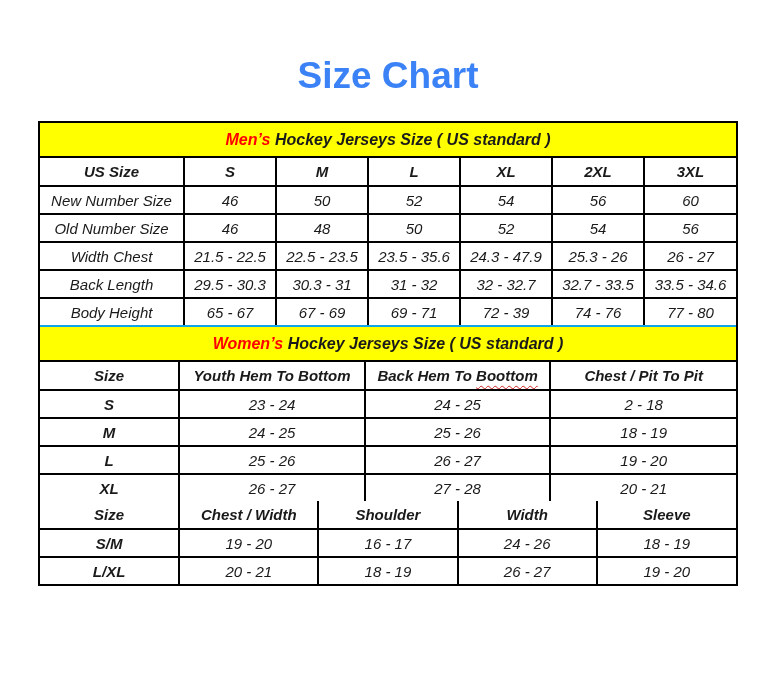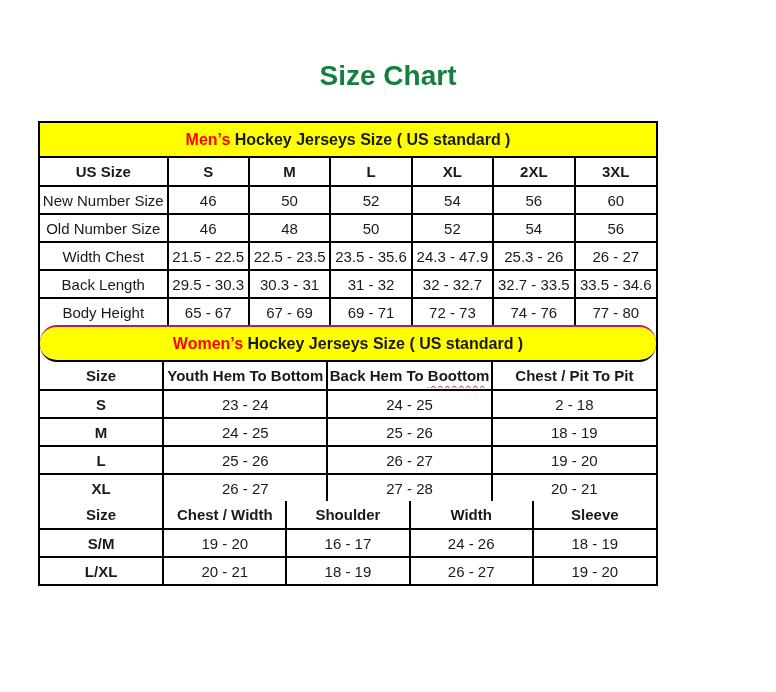--- a/index.html
+++ b/index.html
@@ -8,58 +8,59 @@
     background: #ffffff;
     width: 776px;
     height: 692px;
     overflow: hidden;
     font-family: "Liberation Sans", sans-serif;
     color: #1a1a1a;
   }
   .page-title {
     margin: 56px 0 0 0;
     text-align: center;
-    font-size: 28px;
+    font-size: 37px;
     font-weight: bold;
     letter-spacing: 0px;
-    color: #15803d;
+    color: #3b82f6;
     line-height: 40px;
   }
   .chart-wrap {
     margin: 25px auto 0 38px;
-    width: 620px;
+    width: 700px;
     border: 2px solid #000000;
     box-sizing: border-box;
+    font-style: italic;
   }
   .band {
     background: #ffff00;
     height: 33px;
     line-height: 33px;
     text-align: center;
     font-size: 16px;
     font-weight: bold;
     border-bottom: 2px solid #000000;
   }
-  .band.mid { border-top: 2px solid #be185d; border-radius: 17px; }
+  .band.mid { border-top: 2px solid #0ea5e9; }
   .band .red { color: #ff0000; }
   table {
     width: 100%;
     border-collapse: collapse;
     table-layout: fixed;
   }
   th, td {
     border: 2px solid #000000;
     text-align: center;
     vertical-align: middle;
     font-size: 15px;
     padding: 0;
     overflow: hidden;
     white-space: nowrap;
   }
-  th { font-weight: bold; height: 27px; border-radius: 9px; }
+  th { font-weight: bold; height: 27px; }
   td { font-weight: normal; height: 26px; }
   td.bold-label { font-weight: bold; }
   
   table tr > *:first-child { border-left: none; }
   table tr > *:last-child { border-right: none; }
   table tr:first-child > * { border-top: none; }
   table tr:last-child > * { border-bottom: none; }
   .squiggly {
     text-decoration-line: underline;
     text-decoration-style: wavy;
@@ -138,21 +139,21 @@
       <td>31 - 32</td>
       <td>32 - 32.7</td>
       <td>32.7 - 33.5</td>
       <td>33.5 - 34.6</td>
     </tr>
     <tr>
       <td>Body Height</td>
       <td>65 - 67</td>
       <td>67 - 69</td>
       <td>69 - 71</td>
-      <td>72 - 73</td>
+      <td>72 - 39</td>
       <td>74 - 76</td>
       <td>77 - 80</td>
     </tr>
   </tbody>
     </table>
 
   <div class="band mid">
     <span class="red">Women’s</span><span> Hockey Jerseys Size ( US standard )</span>
   </div>
   <table>

